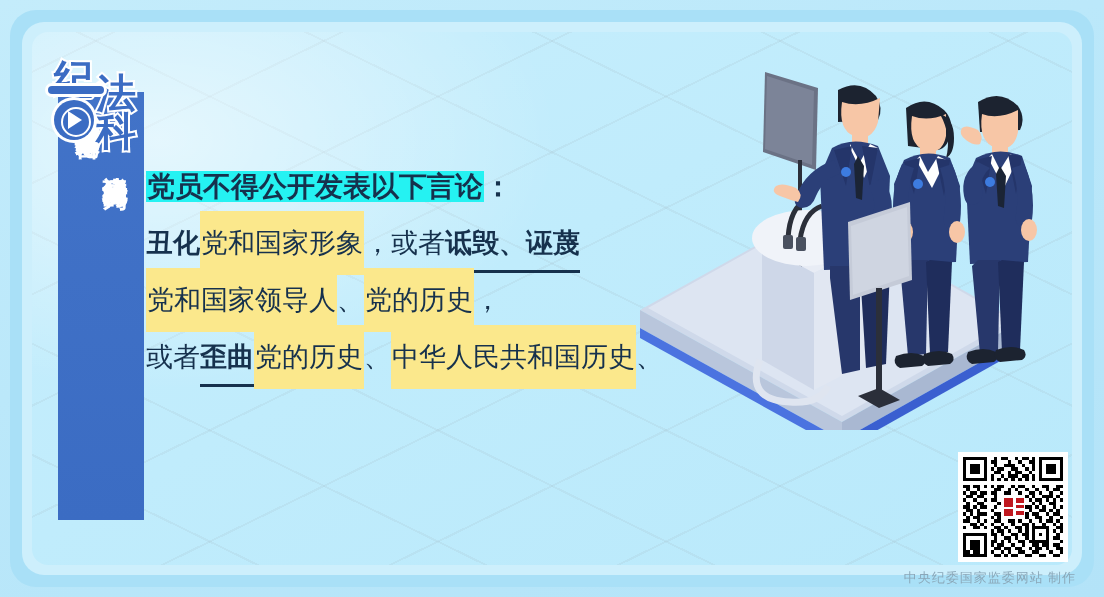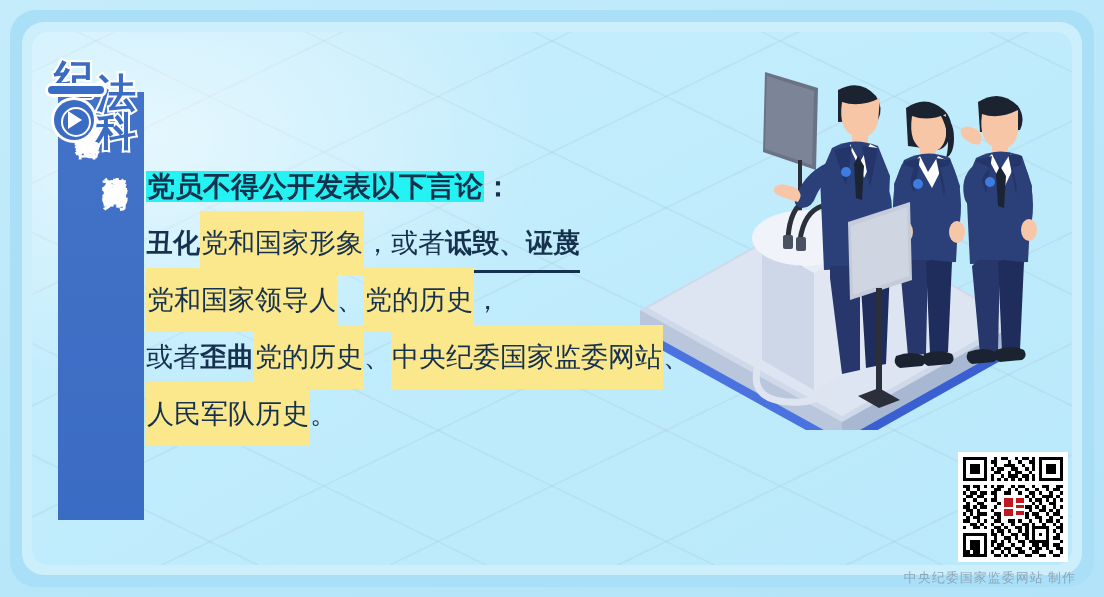--- a/index.html
+++ b/index.html
@@ -220,23 +220,22 @@
     </span>
   </div>
 
   <div class="copy">
     <div class="line l1"><span class="hl-cyan">党员不得公开发表以下言论</span><span>：</span></div>
 
     <div class="line"><span class="ul">丑化</span><span class="hl-yellow">党和国家形象</span><span>，或者</span><span class="ul">诋毁、诬蔑</span></div>
 
     <div class="line"><span class="hl-yellow">党和国家领导人</span><span>、</span><span class="hl-yellow">党的历史</span><span>，</span></div>
 
-    <div class="line"><span>或者</span><span class="ul">歪曲</span><span class="hl-yellow">党的历史</span><span>、</span><span class="hl-yellow">中央纪委国家监委网站</span><span>、</span></div>
-
-    <div class="line"><span class="hl-yellow">人民军队历史</span><span>。</span></div>
+    <div class="line"><span>或者</span><span class="ul">歪曲</span><span class="hl-yellow">党的历史</span><span>、</span><span class="hl-yellow">中华人民共和国历史</span><span>、</span></div>
+
   </div>
 
   <div class="qr">
     <div class="cells">
       <svg width="100" height="100" viewBox="0 0 29 29" shape-rendering="crispEdges" xmlns="http://www.w3.org/2000/svg">
         <rect width="29" height="29" fill="#fff"></rect>
         <g fill="#000">
 
           <path d="M0 0h7v7H0z"></path>
             <path d="M1 1h5v5H1z" fill="#fff"></path>

